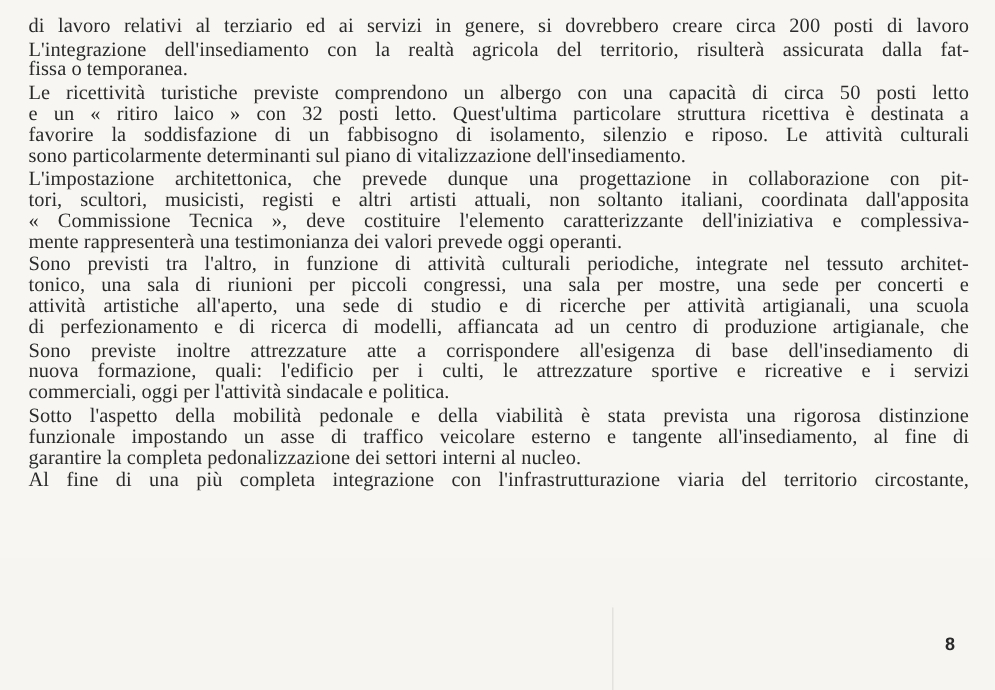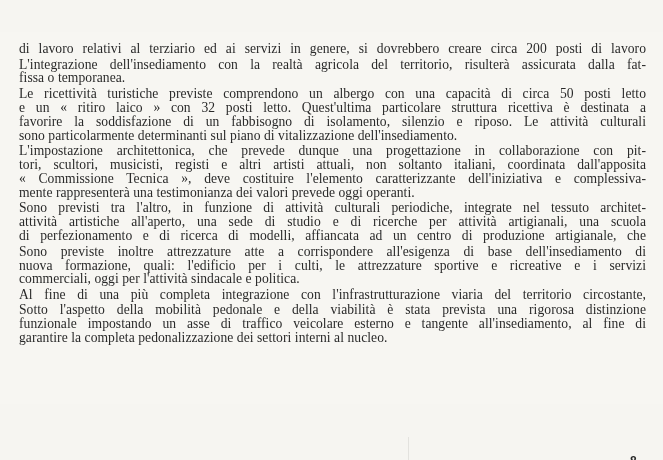--- a/index.html
+++ b/index.html
@@ -13,21 +13,20 @@
       overflow: hidden;
       position: relative;
     }
     .page {
       position: absolute;
       left: 0;
       top: 0;
       width: 663px;
       height: 372px;
       background: #f7f6f2;
-      margin-top: 32px;
     }
     .text-block {
       position: absolute;
       left: 19px;
       top: 10px;
       width: 627px;
       font-family: "Liberation Serif", serif;
       font-size: 13.6px;
       line-height: 13.9px;
       color: #2a2a2a;
@@ -83,32 +82,33 @@
         <span class="line last">sono particolarmente determinanti sul piano di vitalizzazione dell'insediamento.</span>
       </div>
       <div class="para">
         <span class="line">L'impostazione architettonica, che prevede dunque una progettazione in collaborazione con pit-</span>
         <span class="line">tori, scultori, musicisti, registi e altri artisti attuali, non soltanto italiani, coordinata dall'apposita</span>
         <span class="line">« Commissione Tecnica », deve costituire l'elemento caratterizzante dell'iniziativa e complessiva-</span>
         <span class="line last">mente rappresenterà una testimonianza dei valori prevede oggi operanti.</span>
       </div>
       <div class="para">
         <span class="line">Sono previsti tra l'altro, in funzione di attività culturali periodiche, integrate nel tessuto architet-</span>
+        <span class="line">tonico, una sala di riunioni per piccoli congressi, una sala per mostre, una sede per concerti e</span>
         <span class="line">attività artistiche all'aperto, una sede di studio e di ricerche per attività artigianali, una scuola</span>
         <span class="line">di perfezionamento e di ricerca di modelli, affiancata ad un centro di produzione artigianale, che</span>
       </div>
       <div class="para">
         <span class="line">Sono previste inoltre attrezzature atte a corrispondere all'esigenza di base dell'insediamento di</span>
         <span class="line">nuova formazione, quali: l'edificio per i culti, le attrezzature sportive e ricreative e i servizi</span>
         <span class="line last">commerciali, oggi per l'attività sindacale e politica.</span>
       </div>
       <div class="para">
-        <span class="line">Al fine di una più completa integrazione con l'infrastrutturazione viaria del territorio circostante,</span>
-      </div>
-      <div class="para">
         <span class="line">Sotto l'aspetto della mobilità pedonale e della viabilità è stata prevista una rigorosa distinzione</span>
         <span class="line">funzionale impostando un asse di traffico veicolare esterno e tangente all'insediamento, al fine di</span>
         <span class="line last">garantire la completa pedonalizzazione dei settori interni al nucleo.</span>
+      </div>
+      <div class="para">
+        <span class="line">Al fine di una più completa integrazione con l'infrastrutturazione viaria del territorio circostante,</span>
       </div>
     </div>
   <div class="page-number">8</div>
   <div class="smudge"></div>
 </div>
 
 </body></html>

